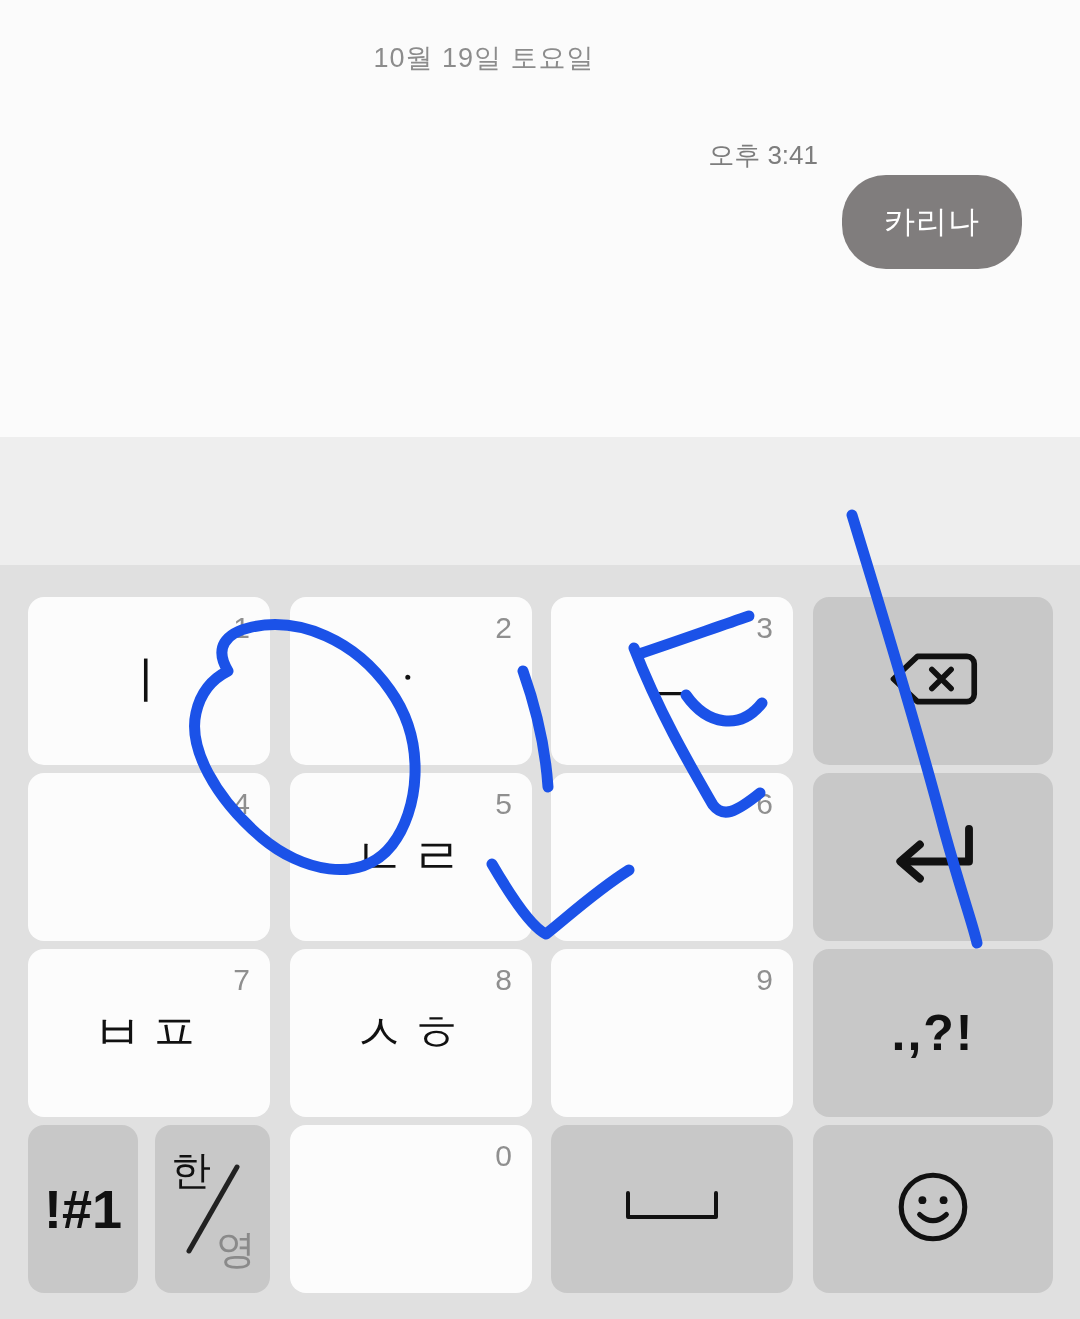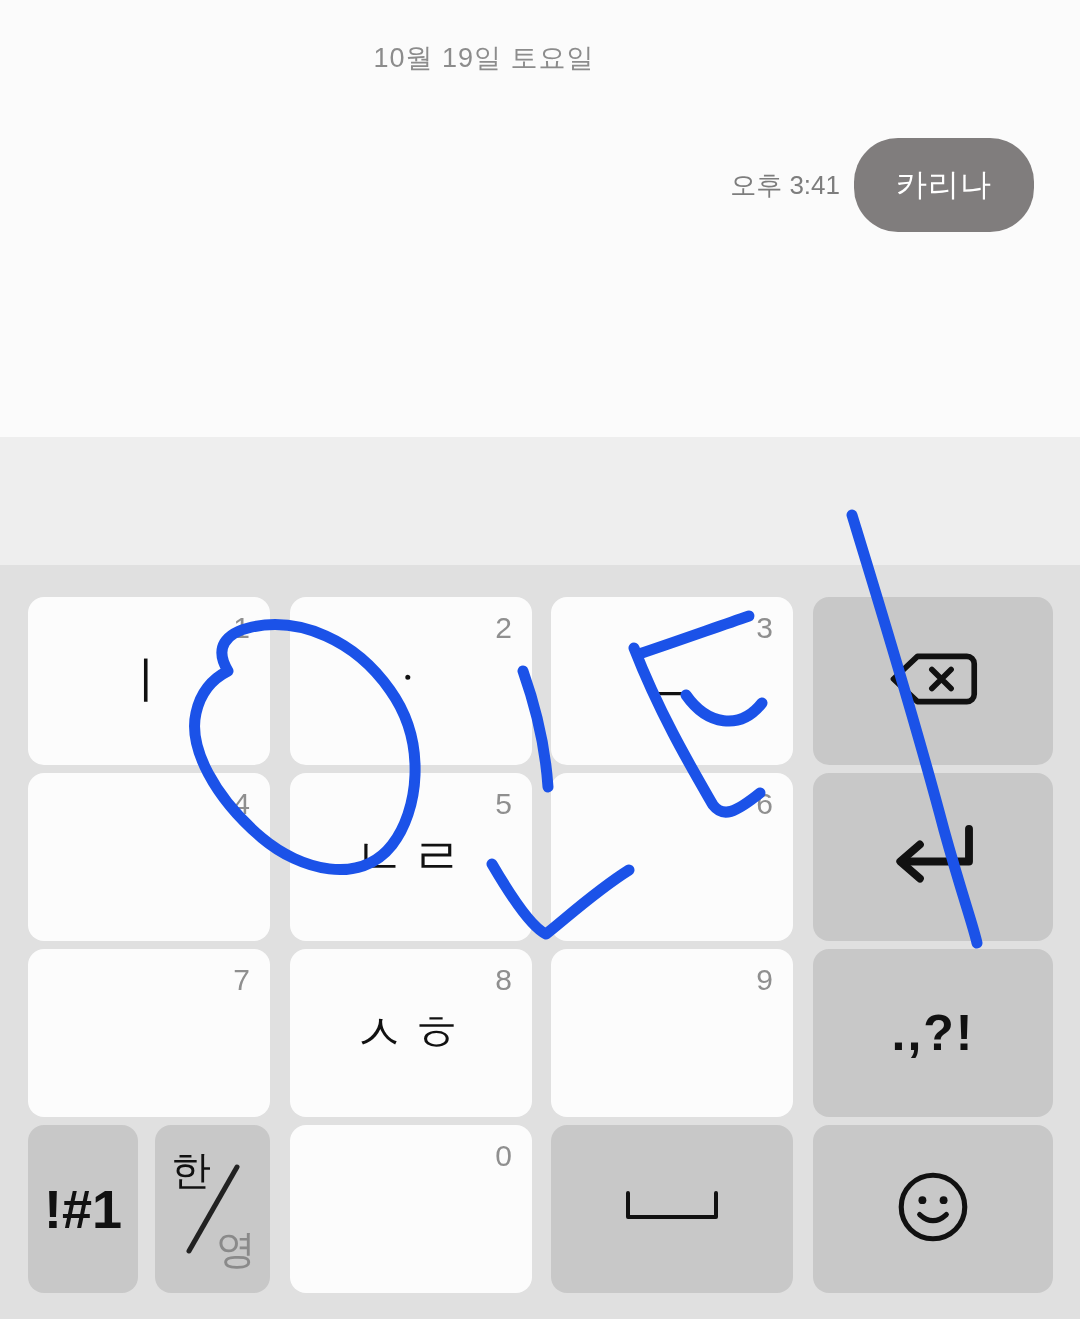--- a/index.html
+++ b/index.html
@@ -15,30 +15,31 @@
   .chat-area {
     position:absolute; left:0; top:0; width:1080px; height:436px;
     background:#fbfbfb;
   }
   .date-header {
     position:absolute; left:0; top:40px; width:968px;
     text-align:center;
     font-size:27px; color:#8c8c8c; letter-spacing:1px;
   }
   .msg-row {
-    position:absolute; right:46px; top:138px;
-    display:flex; align-items:center; gap:14px;
+    position:absolute; right:58px; top:138px;
+    display:flex; align-items:flex-start; gap:24px;
   }
   .msg-time { font-size:26px; color:#7d7d7d; }
   .msg-bubble {
     background:#807d7d; color:#ffffff;
     border-radius:44px;
     padding:26px 42px;
     font-size:31px;
     letter-spacing:1px;
+    margin-top:37px;
   }
 
   
   .input-bar {
     position:absolute; left:0; top:305px; width:1080px; height:120px;
     display:flex; align-items:center;
   }
   .ib-icon {
     width:62px; height:62px; display:flex; align-items:center; justify-content:center;
     flex:none;
@@ -282,20 +283,21 @@
   <div class="key key-dark" style="left:813px; top:208px; width:240px; height:168px;">
     <span>
       <svg width="100" height="72" viewBox="0 0 30 22" fill="none" stroke="#111" stroke-width="2.4" stroke-linecap="round" stroke-linejoin="round">
         <path d="M26 3 V13 H5.5"></path>
         <path d="M11 7.8 L5 13 L11 18.2"></path>
       </svg>
     </span>
   </div>
 
   <div class="key key-light" style="left:28px; top:384px; width:242px; height:168px;">
+    <span class="key-label">ㅂㅍ</span>
     <span class="key-num">7</span>
   </div>
   <div class="key key-light" style="left:290px; top:384px; width:242px; height:168px;">
     <span class="key-label">ㅅㅎ</span>
     <span class="key-num">8</span>
   </div>
   <div class="key key-light" style="left:551px; top:384px; width:242px; height:168px;">
     <span class="key-num">9</span>
   </div>
   <div class="key key-dark" style="left:813px; top:384px; width:240px; height:168px;">

